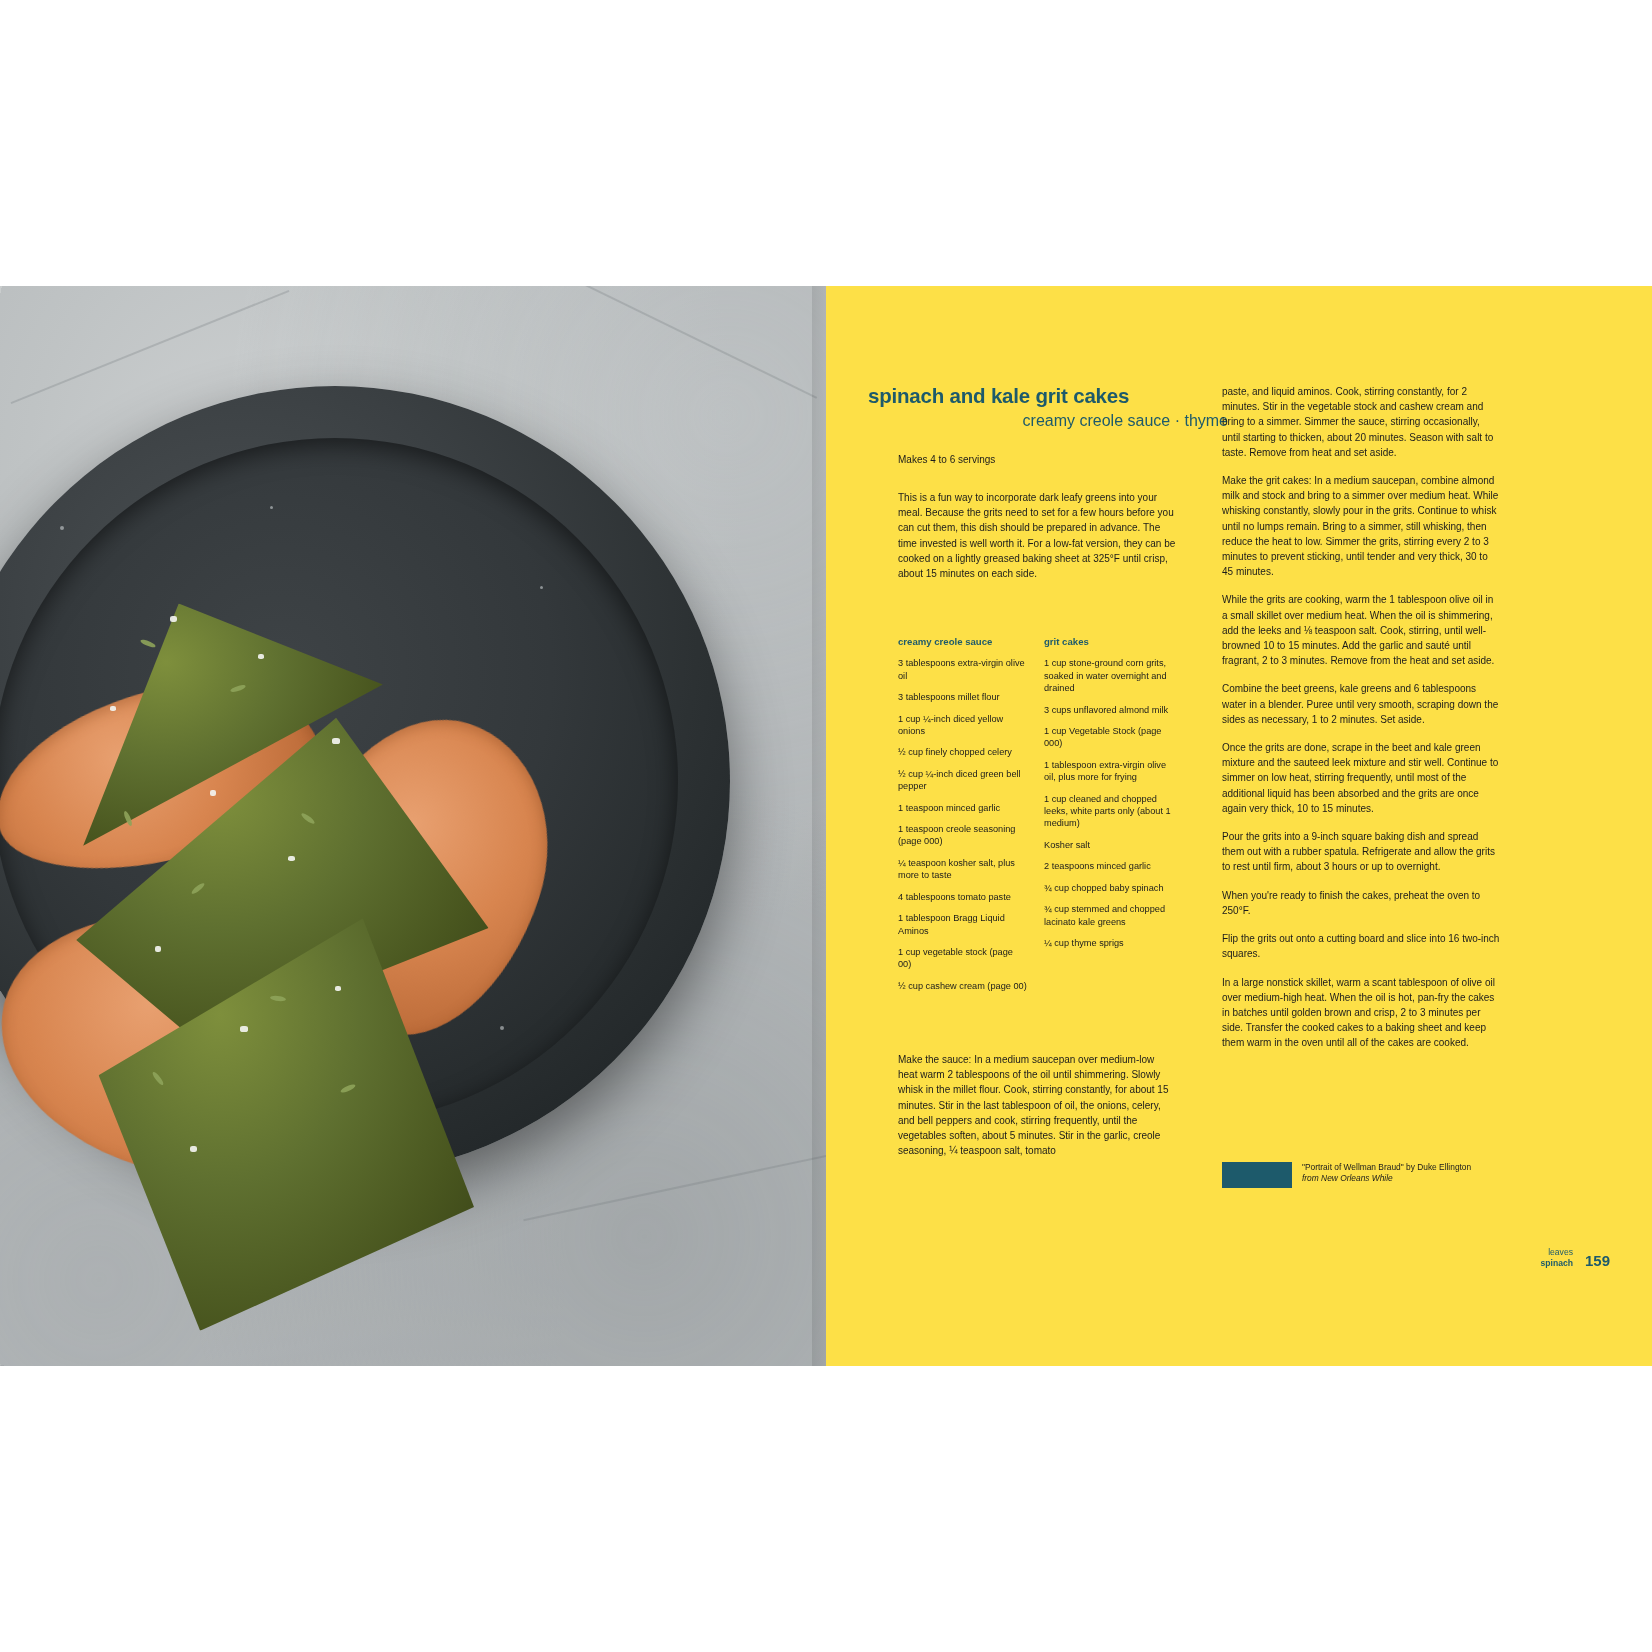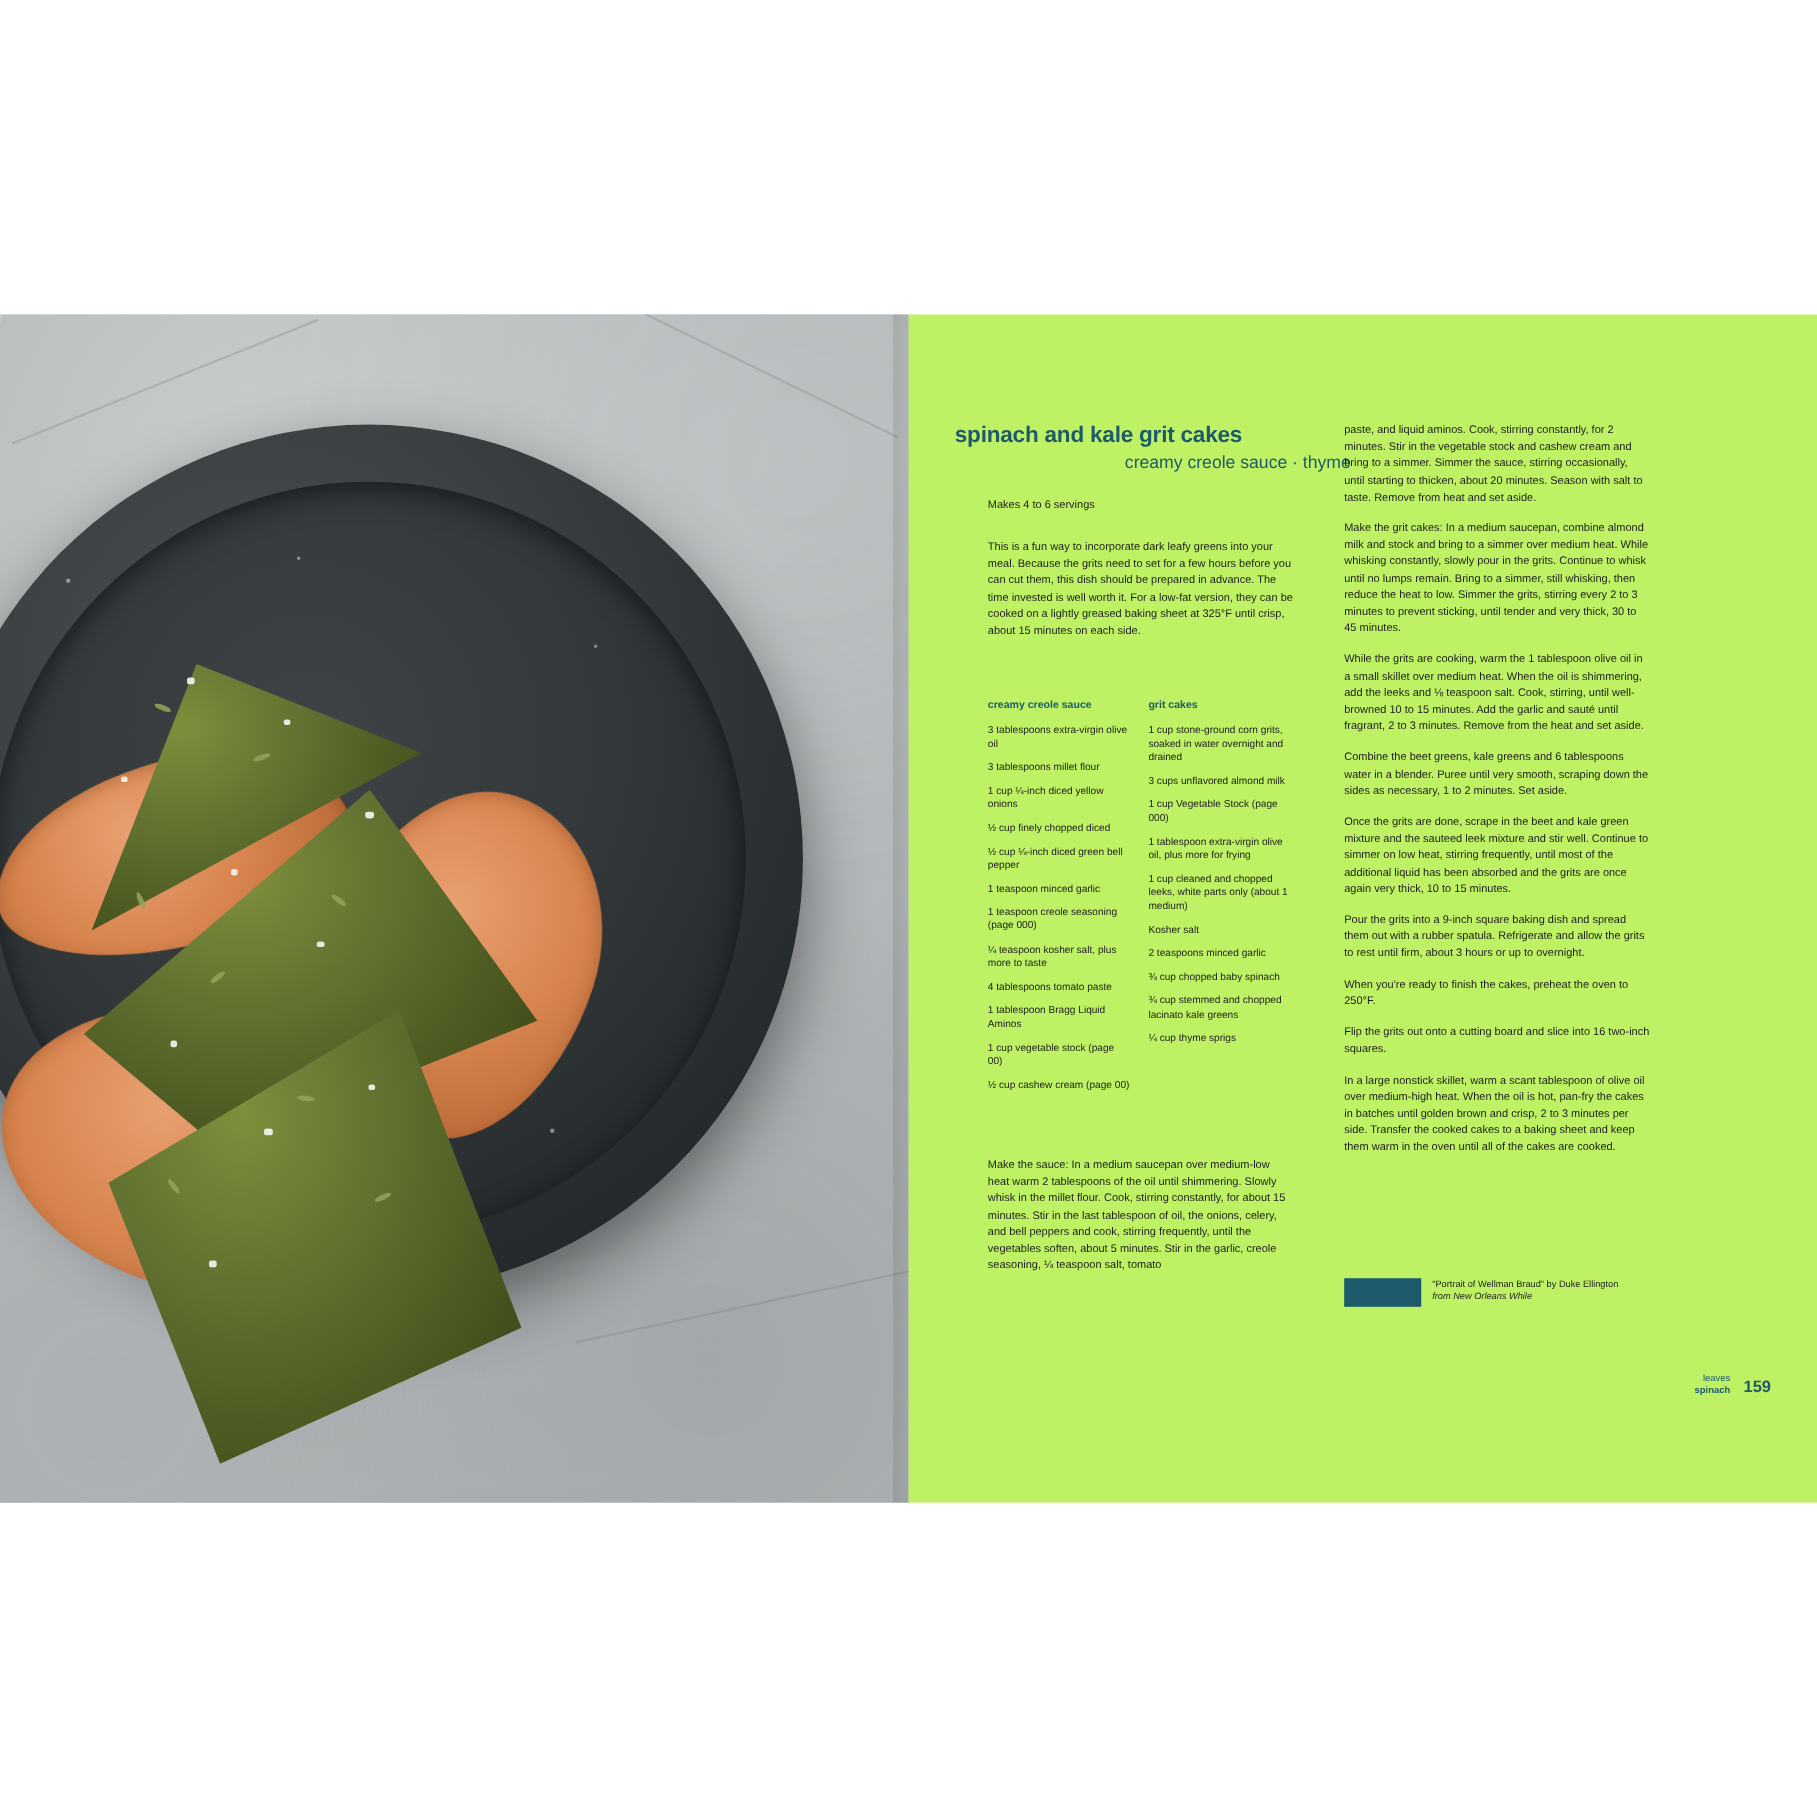--- a/index.html
+++ b/index.html
@@ -137,21 +137,21 @@
     opacity: .92;
   }
 
   
   .text-page {
     position: absolute;
     left: 826px;
     top: 0;
     width: 826px;
     height: 1080px;
-    background: #bef264;
+    background: #fde047;
   }
   .recipe-title {
     position: absolute;
     left: 42px;
     top: 98px;
     width: 350px;
     font-size: 20.5px;
     font-weight: 700;
     letter-spacing: -0.2px;
     color: #1d5a6b;
@@ -322,21 +322,21 @@
     <div class="recipe-title">spinach and kale grit cakes</div>
     <div class="recipe-subtitle">creamy creole sauce · thyme</div>
     <div class="servings">Makes 4 to 6 servings</div>
     <div class="headnote">This is a fun way to incorporate dark leafy greens into your meal. Because the grits need to set for a few hours before you can cut them, this dish should be prepared in advance. The time invested is well worth it. For a low-fat version, they can be cooked on a lightly greased baking sheet at 325°F until crisp, about 15 minutes on each side.</div>
 
     <div class="ing-col left">
       <div class="ing-head">creamy creole sauce</div>
       <div class="ing-item">3 tablespoons extra-virgin olive oil</div>
       <div class="ing-item">3 tablespoons millet flour</div>
       <div class="ing-item">1 cup ¼-inch diced yellow onions</div>
-      <div class="ing-item">½ cup finely chopped diced</div>
+      <div class="ing-item">½ cup finely chopped celery</div>
       <div class="ing-item">½ cup ¼-inch diced green bell pepper</div>
       <div class="ing-item">1 teaspoon minced garlic</div>
       <div class="ing-item">1 teaspoon creole seasoning (page 000)</div>
       <div class="ing-item">¼ teaspoon kosher salt, plus more to taste</div>
       <div class="ing-item">4 tablespoons tomato paste</div>
       <div class="ing-item">1 tablespoon Bragg Liquid Aminos</div>
       <div class="ing-item">1 cup vegetable stock (page 00)</div>
       <div class="ing-item">½ cup cashew cream (page 00)</div>
     </div>
 

